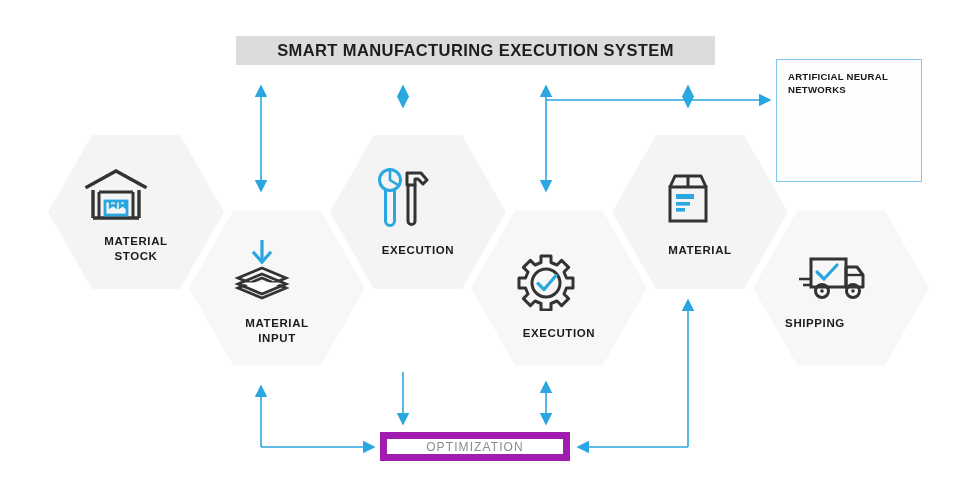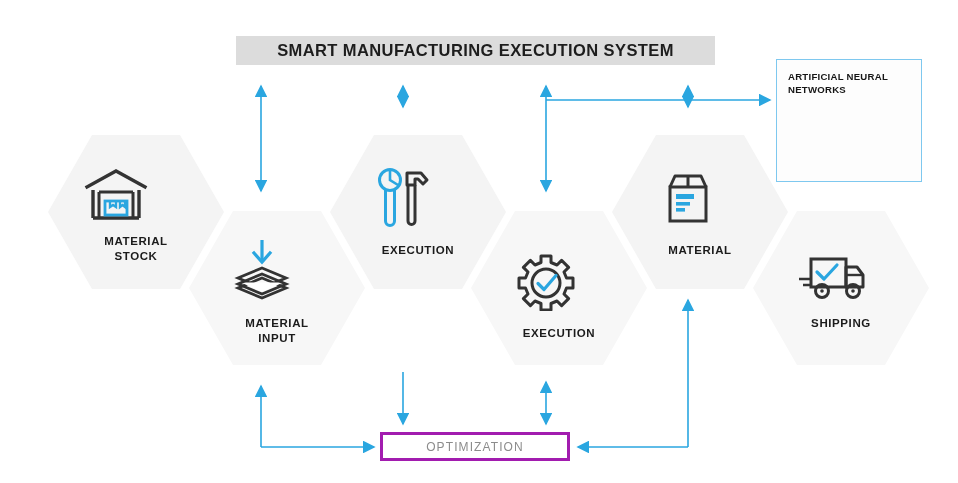--- a/index.html
+++ b/index.html
@@ -47,21 +47,21 @@
   }
   .ann-list{list-style:none;margin:0;padding:0;}
   .ann-list li{
     font-size:9.2px;color:#a9a9a9;letter-spacing:.25px;line-height:16.5px;
     white-space:nowrap;
   }
 
   
   .opt-box{
     position:absolute;left:380px;top:432px;width:190px;height:29px;
-    border:3px solid #a21caf;background:#ffffff;box-sizing:border-box;
+    border:7px solid #a21caf;background:#ffffff;box-sizing:border-box;
     display:flex;align-items:center;justify-content:center;z-index:4;
   }
   .opt-box .txt{
     font-size:12px;color:#8c8c8c;letter-spacing:1.1px;white-space:nowrap;
   }
 </style>
 </head>
 <body>
 
 <div id="stage">
@@ -197,21 +197,21 @@
     </svg>
   </div>
 
   <div class="hex-label" style="left:56px;top:234px;width:160px;">MATERIAL
 STOCK</div>
   <div class="hex-label" style="left:197px;top:316px;width:160px;">MATERIAL
 INPUT</div>
   <div class="hex-label" style="left:338px;top:243px;width:160px;">EXECUTION</div>
   <div class="hex-label" style="left:479px;top:326px;width:160px;">EXECUTION</div>
   <div class="hex-label" style="left:620px;top:243px;width:160px;">MATERIAL</div>
-  <div class="hex-label" style="left:761px;top:316px;width:160px;">SHIPPING</div>
+  <div class="hex-label" style="left:735px;top:316px;width:160px;">SHIPPING</div>
 
   <div class="ann-box">
     <div class="ann-title" style="white-space:pre-line;">ARTIFICIAL NEURAL
 NETWORKS</div>
   </div>
 
   <div class="opt-box">
     <span class="txt">OPTIMIZATION</span>
   </div>
 

